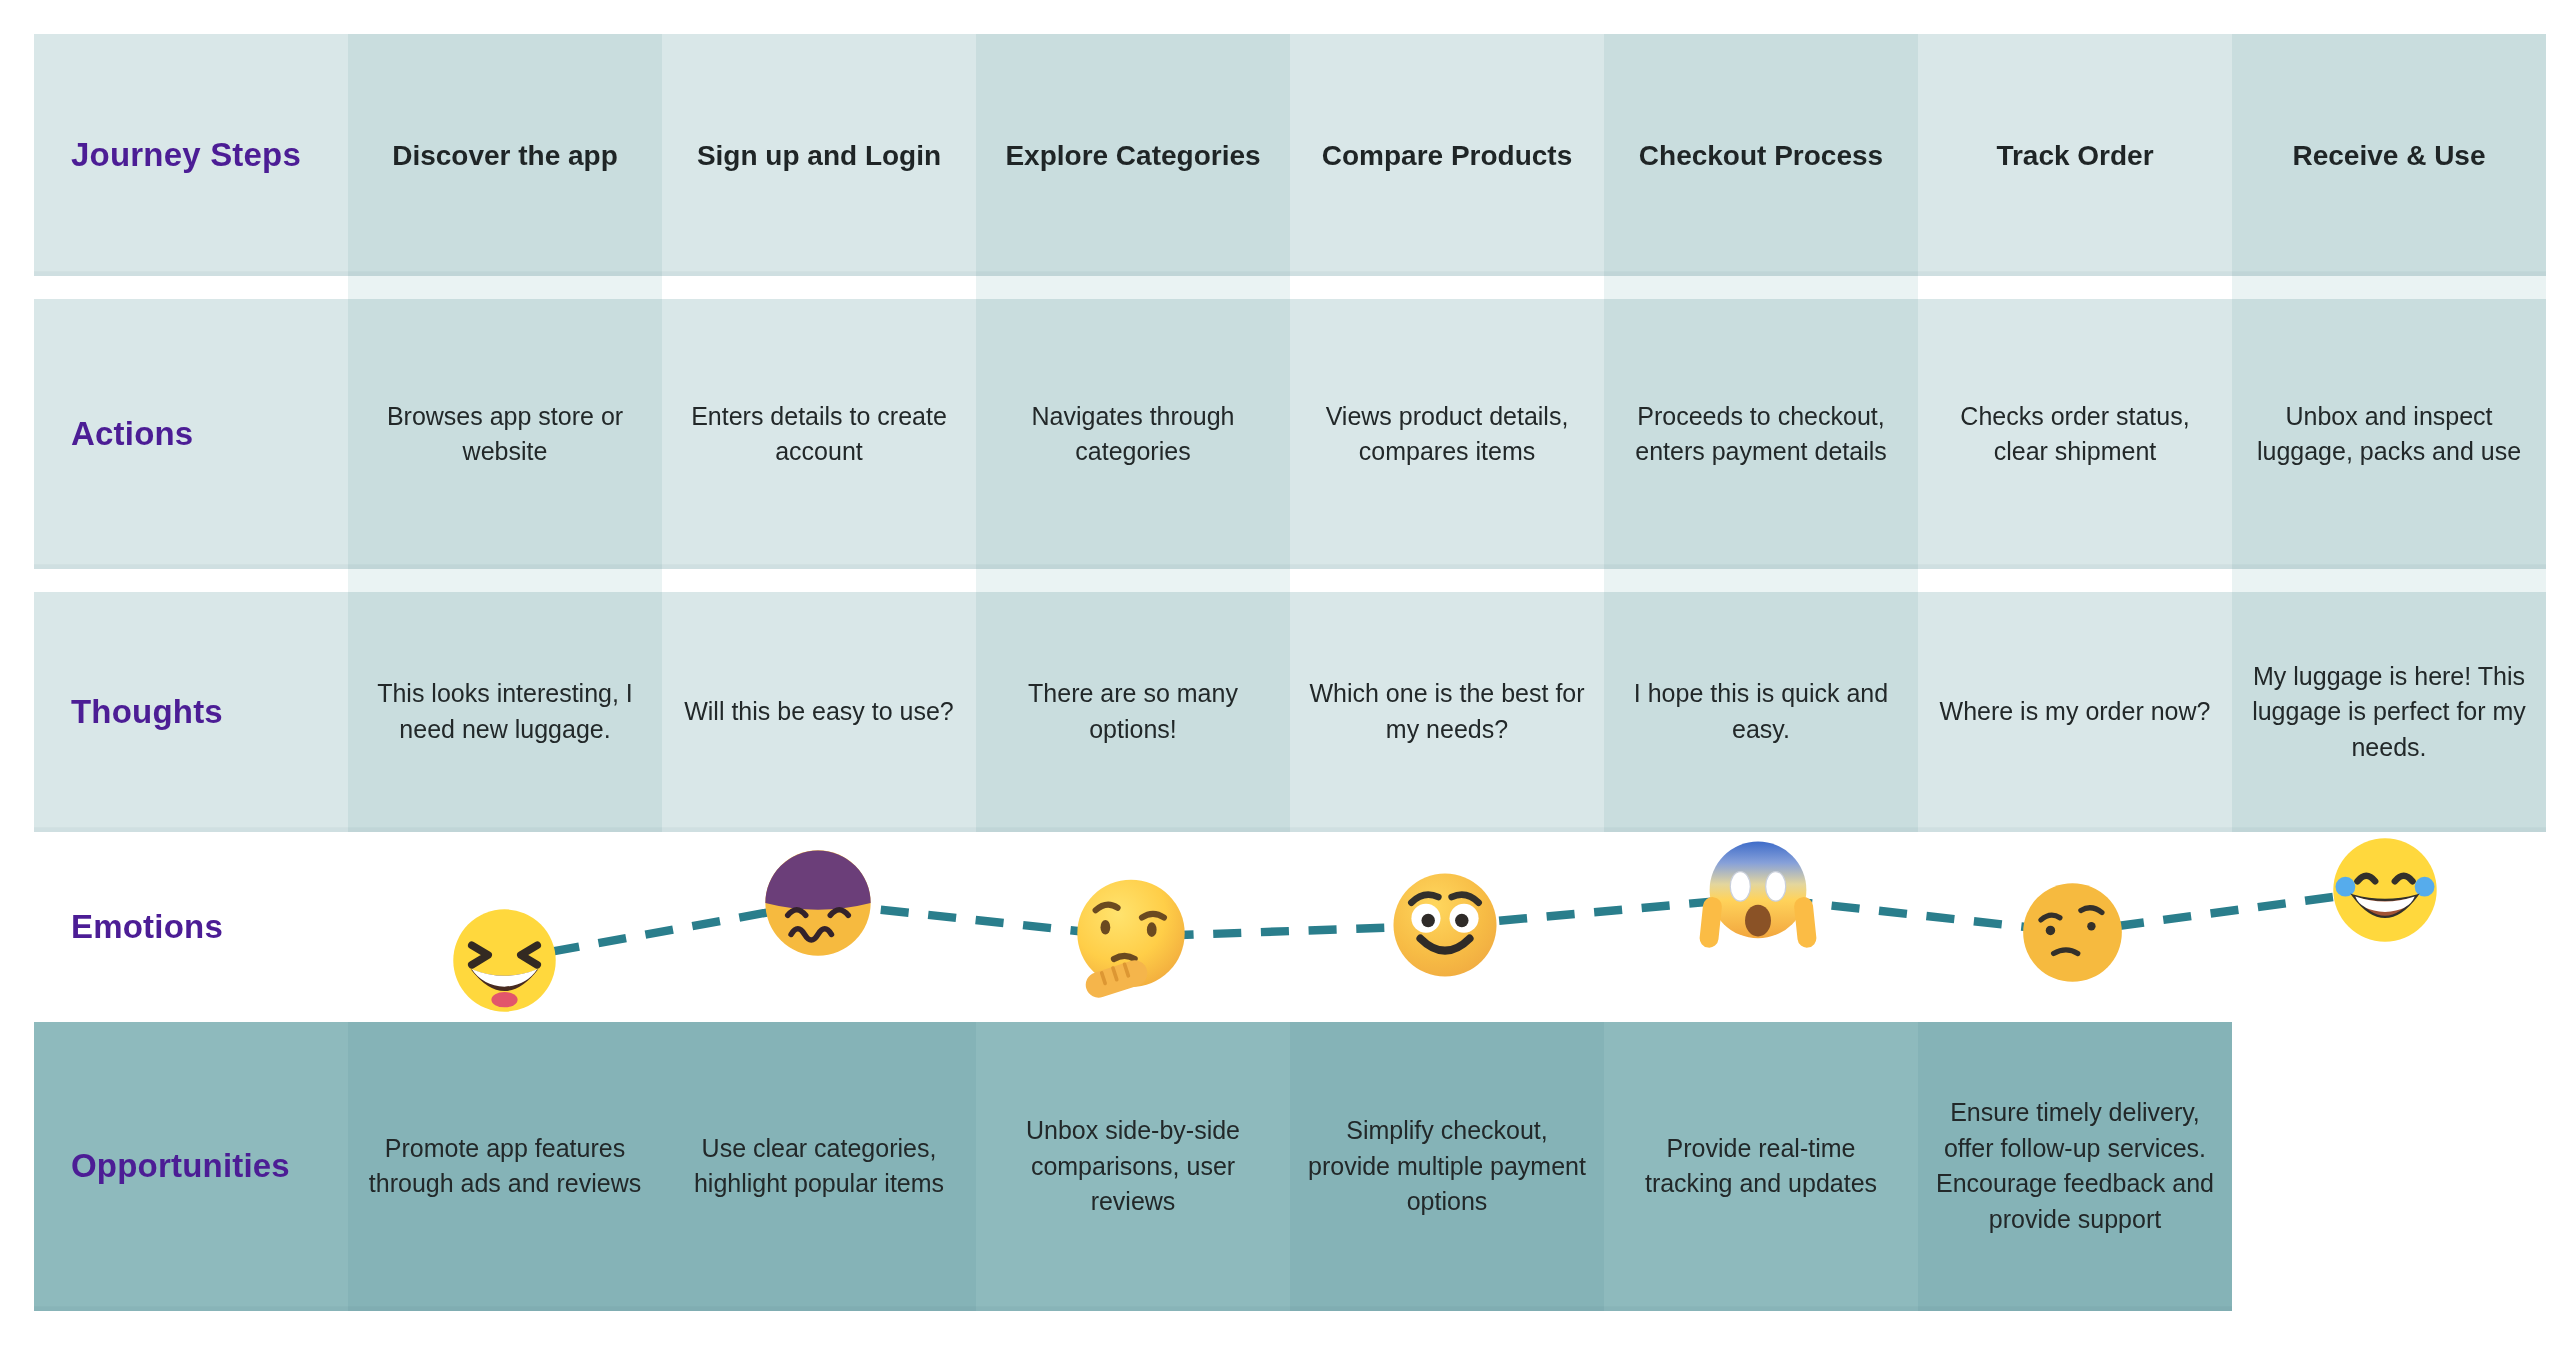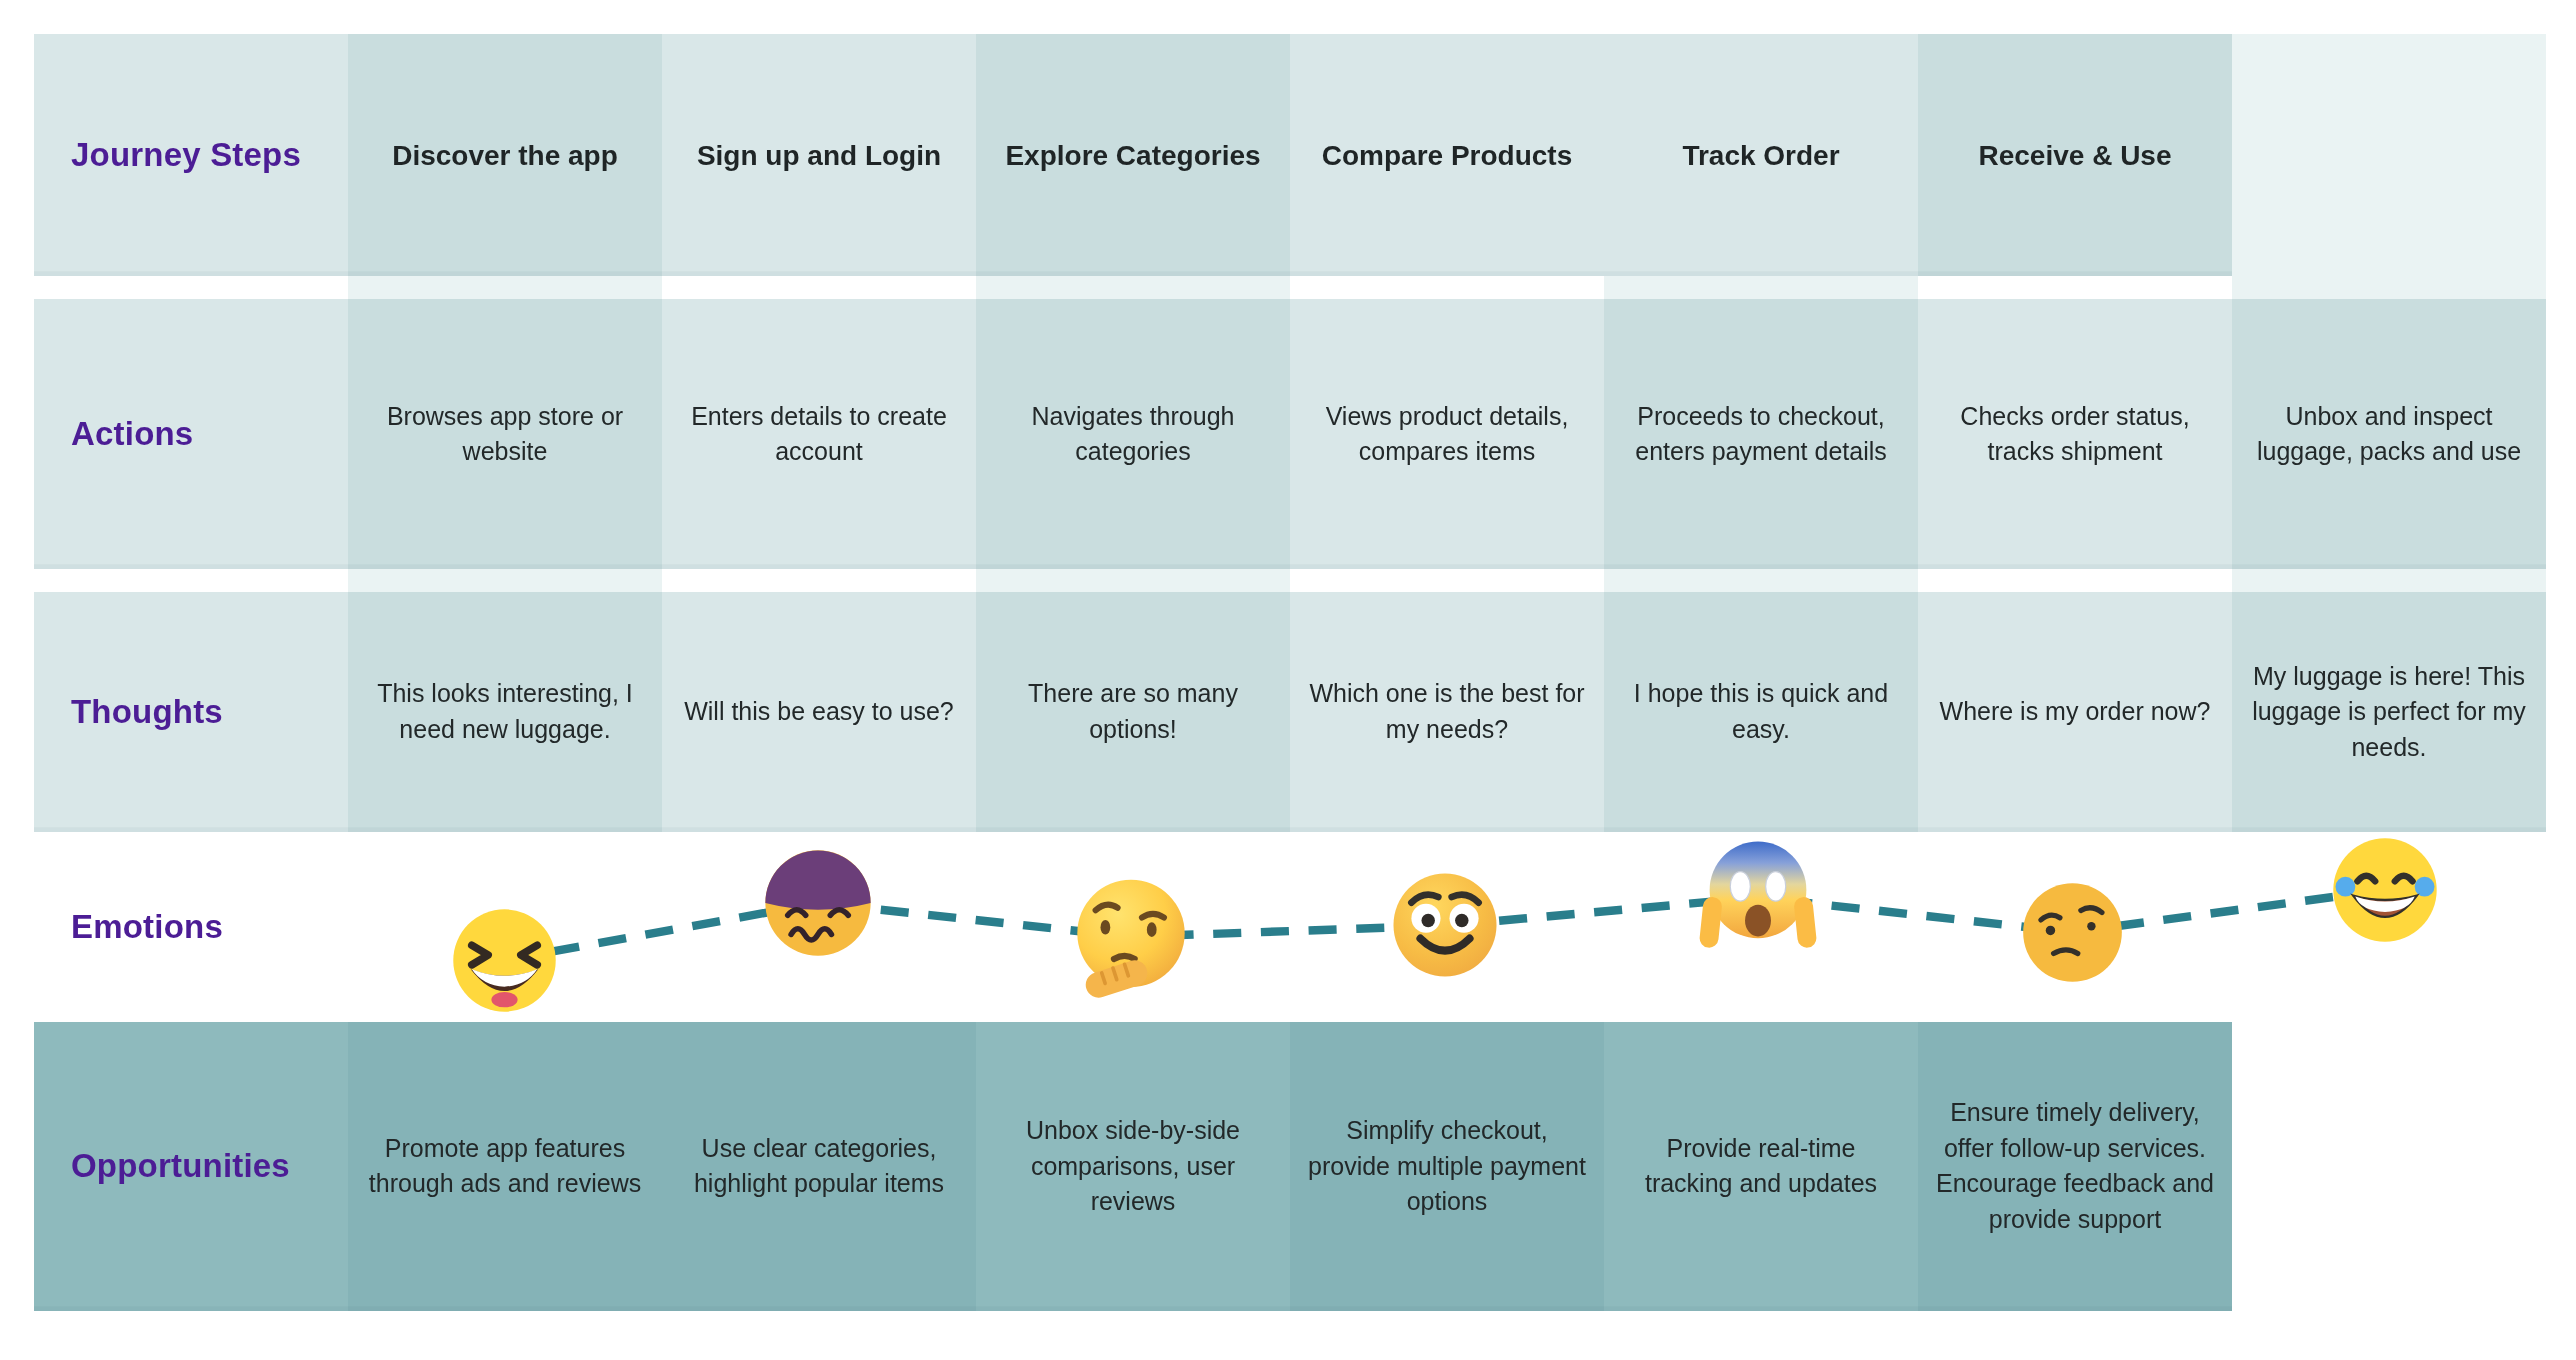--- a/index.html
+++ b/index.html
@@ -57,20 +57,21 @@
   </div>
 
   <div class="table">
 
     <div class="row row-header">
       <div class="cell light rowlabel">Journey Steps</div>
       <div class="cell dark stage">Discover the app</div>
       <div class="cell light stage">Sign up and Login</div>
       <div class="cell dark stage">Explore Categories</div>
       <div class="cell light stage">Compare Products</div>
+      <div class="cell dark stage">Checkout Process</div>
       <div class="cell light stage">Track Order</div>
       <div class="cell dark stage">Receive &amp; Use</div>
     </div>
 
     <div class="row row-actions">
       <div class="cell light rowlabel">Actions</div>
       <div class="cell dark body-cell">
           <div class="inner">Browses app store or website</div>
         </div>
       <div class="cell light body-cell">
@@ -79,21 +80,21 @@
       <div class="cell dark body-cell">
           <div class="inner">Navigates through categories</div>
         </div>
       <div class="cell light body-cell">
           <div class="inner">Views product details, compares items</div>
         </div>
       <div class="cell dark body-cell">
           <div class="inner">Proceeds to checkout, enters payment details</div>
         </div>
       <div class="cell light body-cell">
-          <div class="inner">Checks order status, tracks shipment</div>
+          <div class="inner">Checks order status, clear shipment</div>
         </div>
       <div class="cell dark body-cell">
           <div class="inner">Unbox and inspect luggage, packs and use</div>
         </div>
     </div>
 
     <div class="row row-thoughts">
       <div class="cell light rowlabel">Thoughts</div>
       <div class="cell dark body-cell">
           <div class="inner">This looks interesting, I need new luggage.</div>

